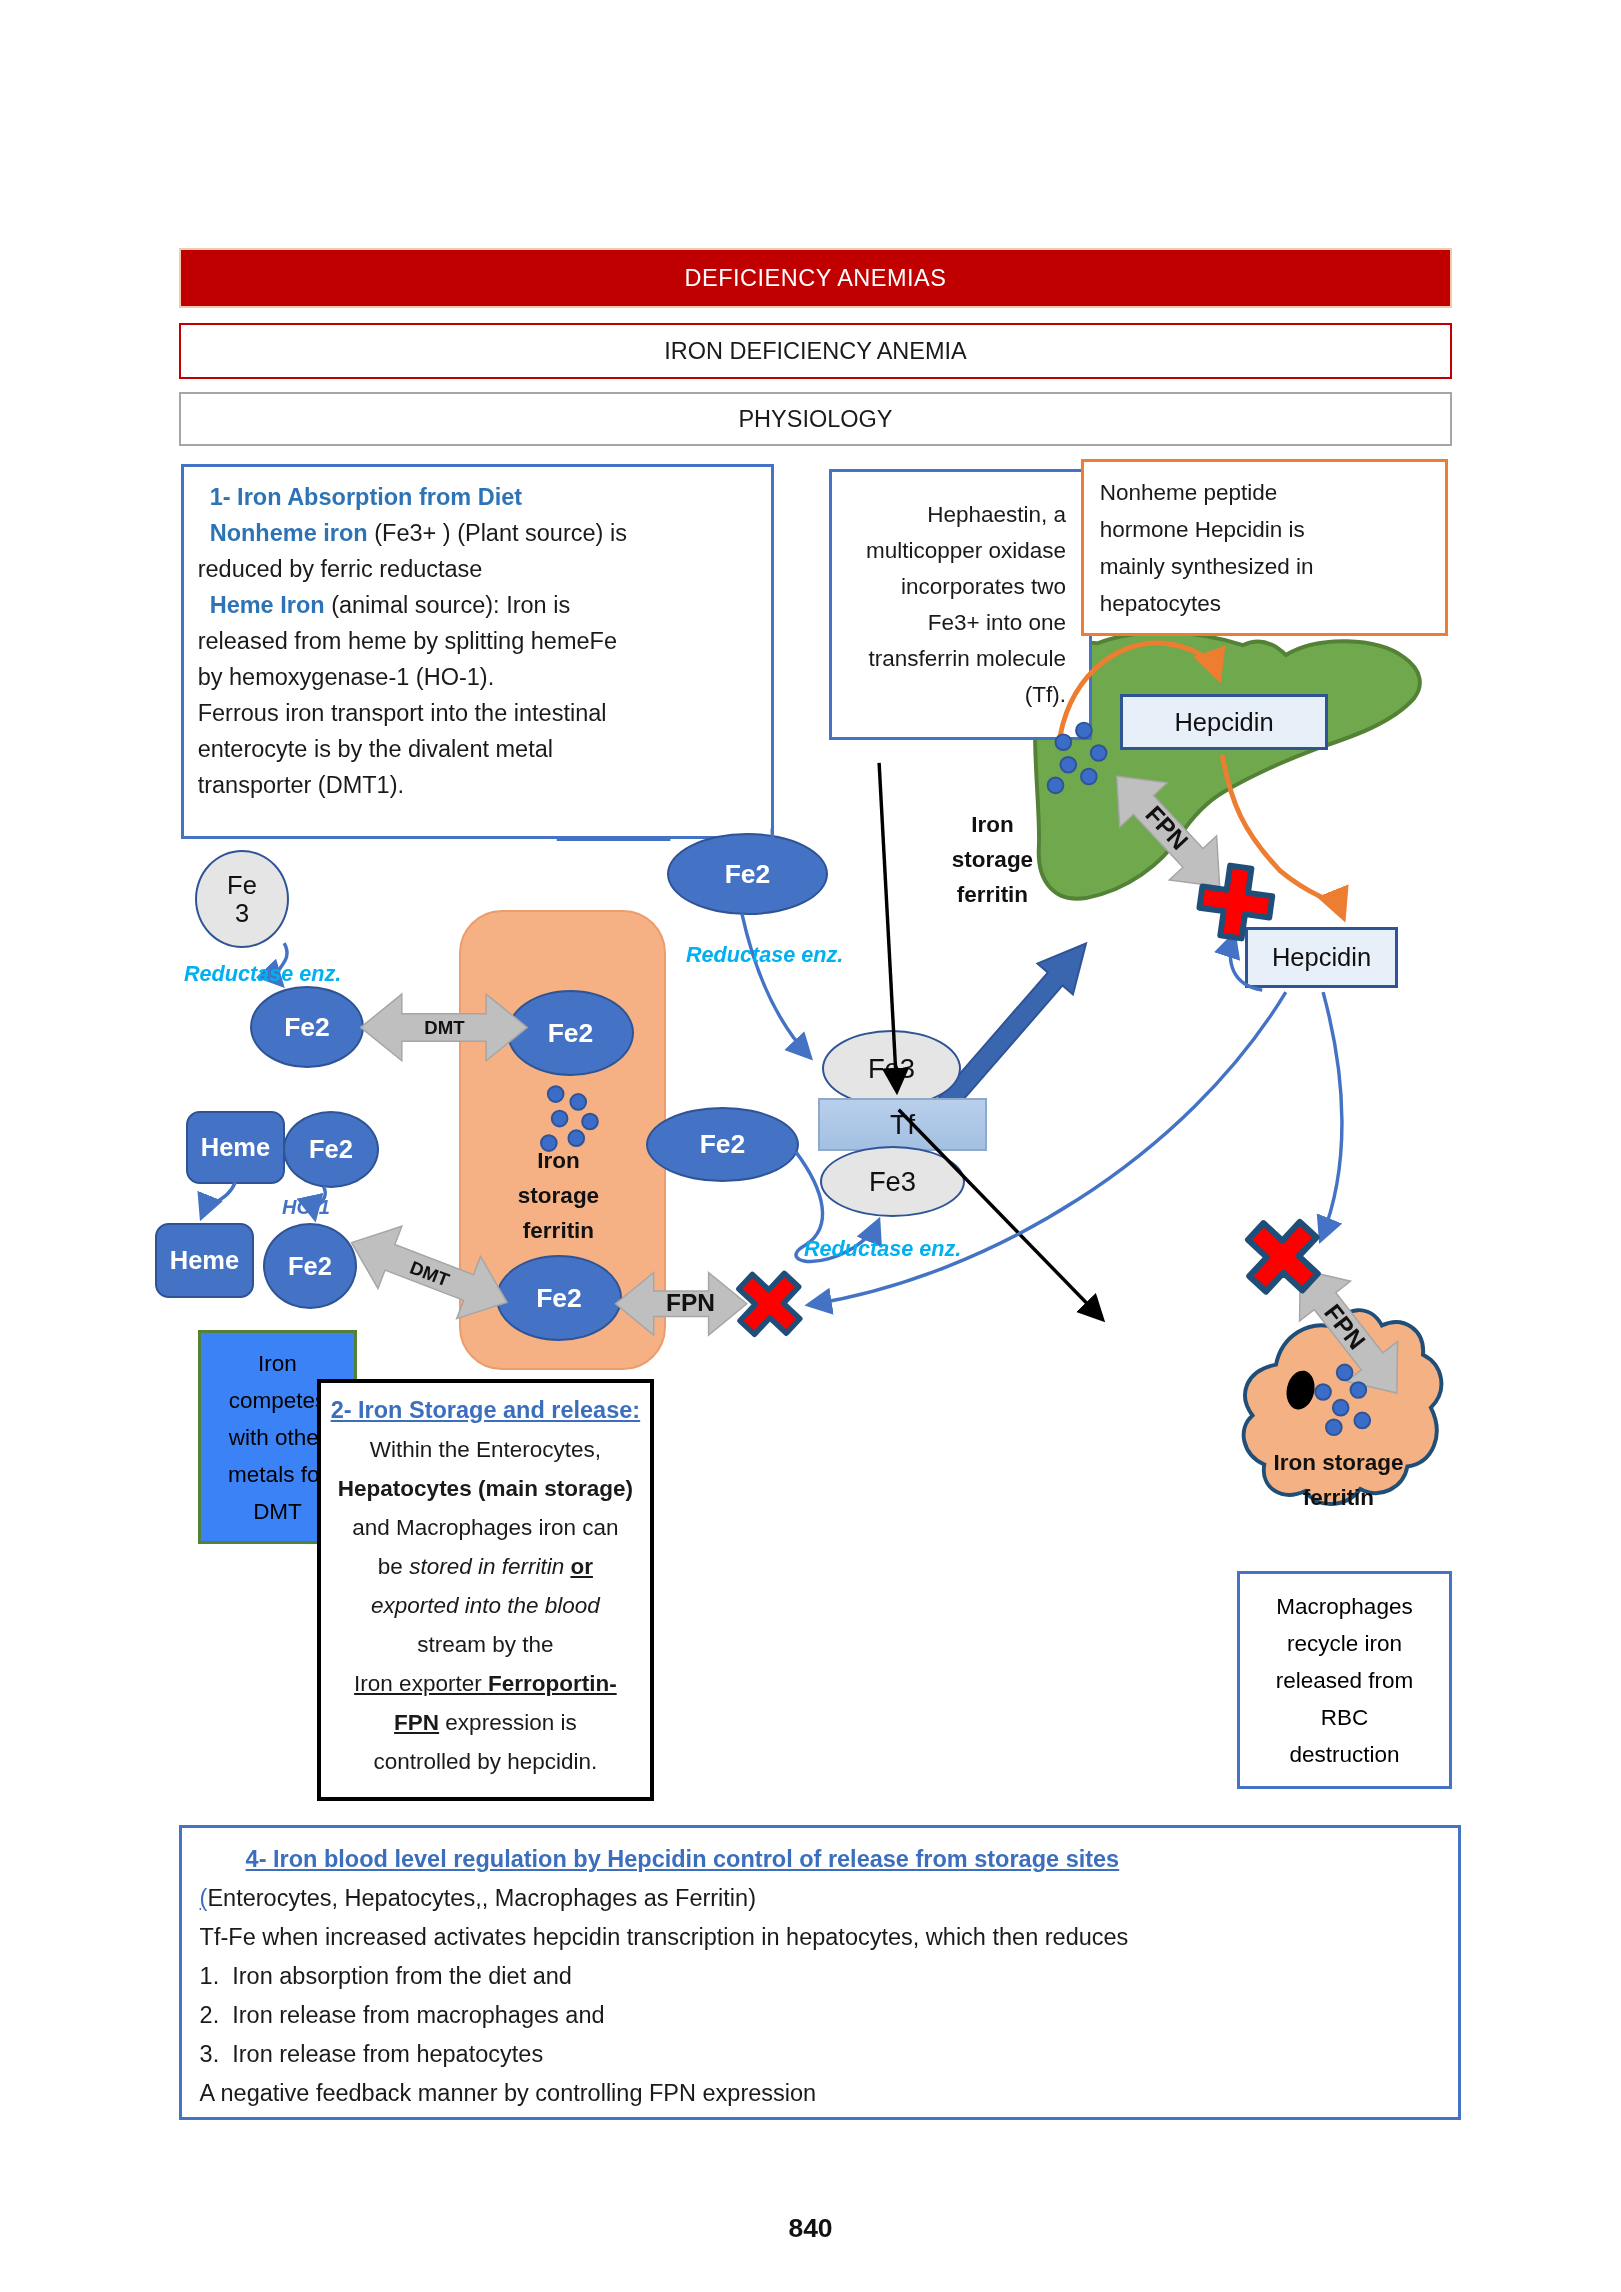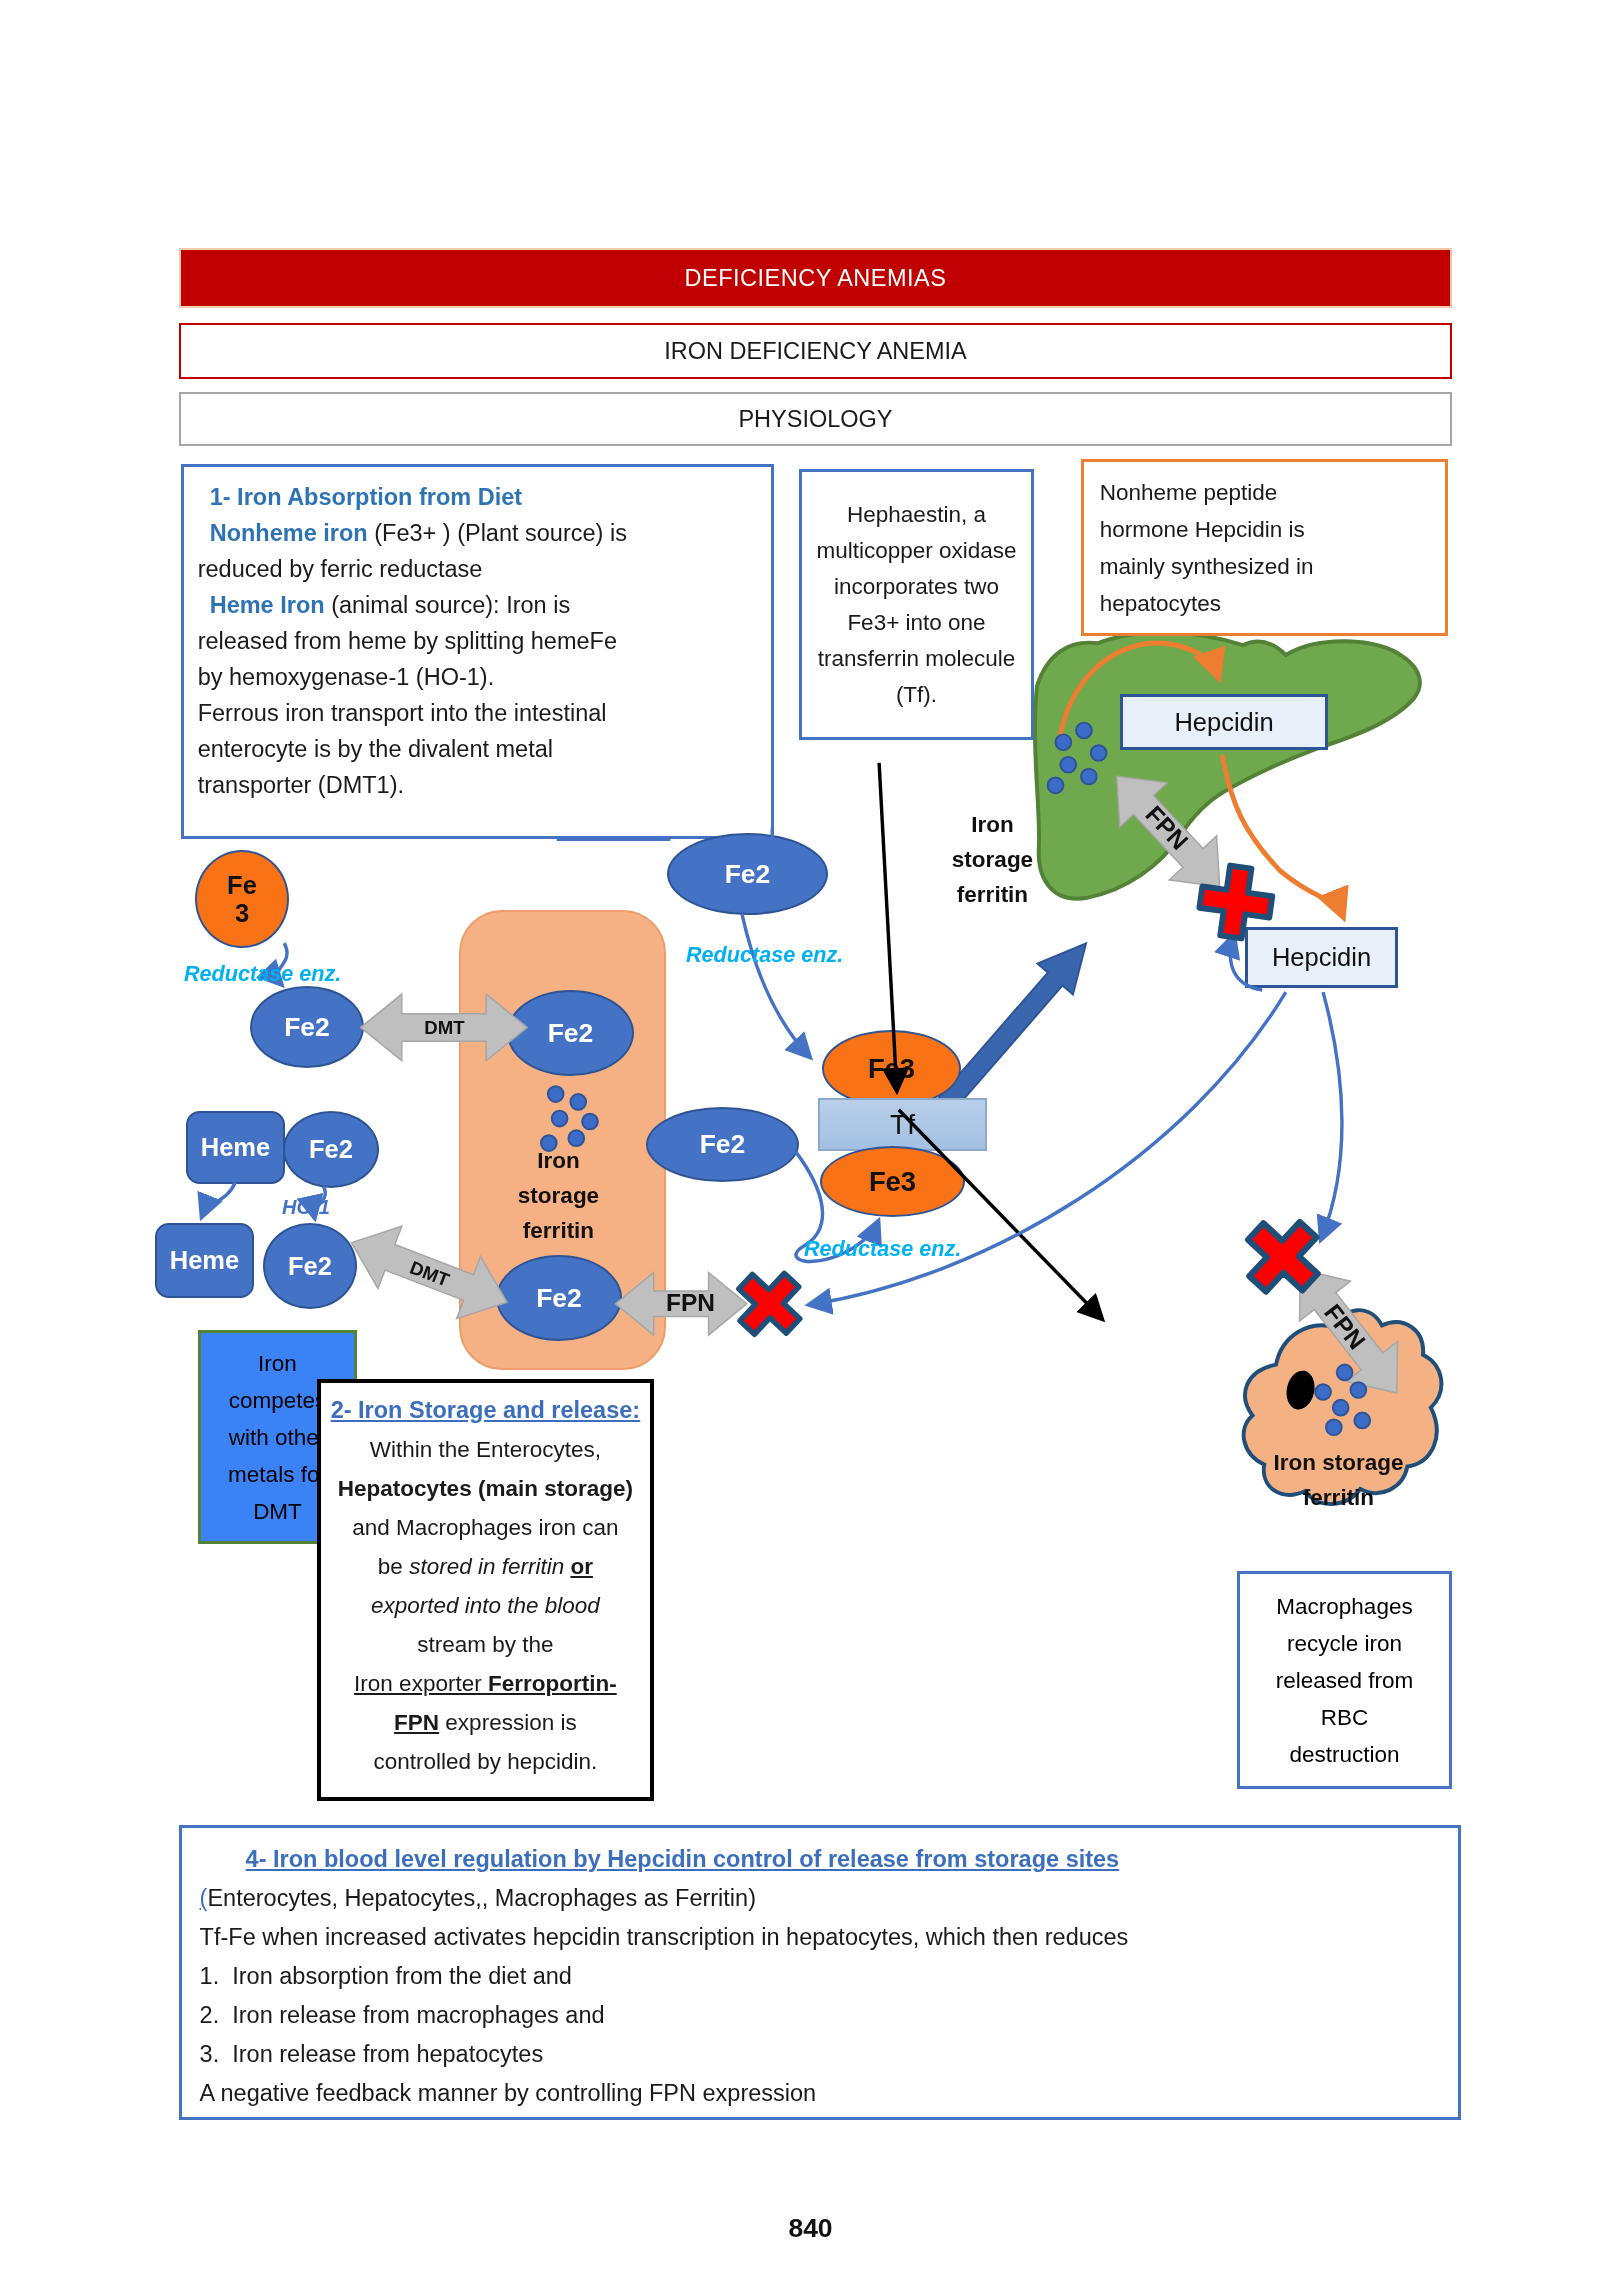--- a/index.html
+++ b/index.html
@@ -7,34 +7,34 @@
   .abs{position:absolute;}
   .flexc{display:flex;align-items:center;justify-content:center;}
   
   .banner1{left:179px;top:248px;width:1269px;height:56px;background:#C00000;border:2.9px solid #F2CBAD;color:#fff;font-size:23.5px;letter-spacing:0.5px;z-index:3;}
   .banner2{left:179px;top:323px;width:1269px;height:52px;background:#fff;border:2.9px solid #C00000;color:#1a1a1a;font-size:23.5px;z-index:3;}
   .banner3{left:179px;top:392px;width:1269px;height:50px;background:#fff;border:2.9px solid #A6A6A6;color:#1a1a1a;font-size:23.5px;z-index:3;}
   
   .tbox{z-index:3;background:#fff;color:#1a1a1a;}
   .box1{left:181px;top:464px;width:560px;height:345px;border:3.9px solid #4472C4;padding:11.8px 13.7px;font-size:23.5px;line-height:36px;}
   .blue-b{color:#2E74B5;font-weight:bold;margin-left:12px;}
-  .hephaestin{left:799px;top:469px;width:211px;height:265px;border:3.9px solid #4472C4;text-align:center;font-size:22.5px;line-height:36px;display:flex;align-items:center;justify-content:center;padding:0 9px;}
+  .hephaestin{left:829px;top:469px;width:211px;height:265px;border:3.9px solid #4472C4;text-align:right;font-size:22.5px;line-height:36px;display:flex;align-items:center;justify-content:center;padding:0 23px;}
   .hepatic{left:1081px;top:459px;width:345px;height:147px;border:3.9px solid #ED7D31;font-size:22.5px;line-height:37px;padding:11.8px 0 11.8px 15.7px;}
   .competes{left:150px;top:1330px;width:153px;height:208px;border:3.9px solid #538135;background:#3b82f6;text-align:center;font-size:22.5px;line-height:37px;display:flex;align-items:center;justify-content:center;margin-left:48px;}
   .box2{left:317px;top:1379px;width:321px;height:398px;border:4.9px solid #000;text-align:center;font-size:22.5px;line-height:39px;padding:7.8px 3.9px;}
   .box2 .t{color:#3B6FBE;font-weight:bold;text-decoration:underline;font-size:23.5px;}
   .box3{left:774px;top:1336px;width:408px;height:192px;border:3.9px solid #70AD47;font-size:23.5px;line-height:41px;padding:9.8px 13.7px;}
   .box3 .t{color:#3B6FBE;font-weight:bold;text-decoration:underline;}
   .box4{left:179px;top:1825px;width:1241px;height:265px;border:3.9px solid #4472C4;font-size:23.5px;line-height:39px;padding:11.8px 17.6px;}
   .box4 .t{color:#3B6FBE;font-weight:bold;text-decoration:underline;margin-left:46px;}
   .macbox{left:1237px;top:1571px;width:209px;height:212px;border:3.9px solid #4472C4;text-align:center;font-size:22.5px;line-height:37px;display:flex;align-items:center;justify-content:center;}
   
   .enterocyte{left:459px;top:910px;width:203px;height:456px;background:#F5B183;border:2px solid #EC9C6D;border-radius:43px;z-index:1;}
   .ell{border-radius:50%;background:#4472C4;border:2.9px solid #2F5496;color:#fff;font-weight:bold;z-index:3;}
-  .ell-o{border-radius:50%;background:#f97316;border:2.9px solid #2F5496;color:#111;font-weight:bold;z-index:3;}
+  .ell-o{border-radius:50%;background:#e5e5e5;border:2.9px solid #2F5496;color:#111;font-weight:normal;z-index:3;}
   .hemebox{background:#4472C4;border:2.9px solid #2F5496;border-radius:13.7px;color:#fff;font-weight:bold;z-index:3;}
   .tfrect{left:818px;top:1098px;width:165px;height:49px;background:linear-gradient(#b9cfeb,#a3c0e2);border:2px solid #8EA9C9;color:#111;font-size:28px;z-index:3;}
   .hepc{background:#E7EFF9;border:3.9px solid #2F5496;color:#111;font-size:25.5px;z-index:3;}
   
   .lbl{z-index:5;color:#111;}
   .isf{font-weight:bold;font-size:22.5px;line-height:35px;text-align:center;}
   .cyan{color:#00B0F0;font-style:italic;font-weight:bold;font-size:21.6px;white-space:nowrap;}
   .ho1{color:#4472C4;font-style:italic;font-weight:bold;font-size:20px;margin-left:44px;}
   .arrlbl{font-weight:bold;text-align:center;}
   svg{position:absolute;left:0;top:0;}

